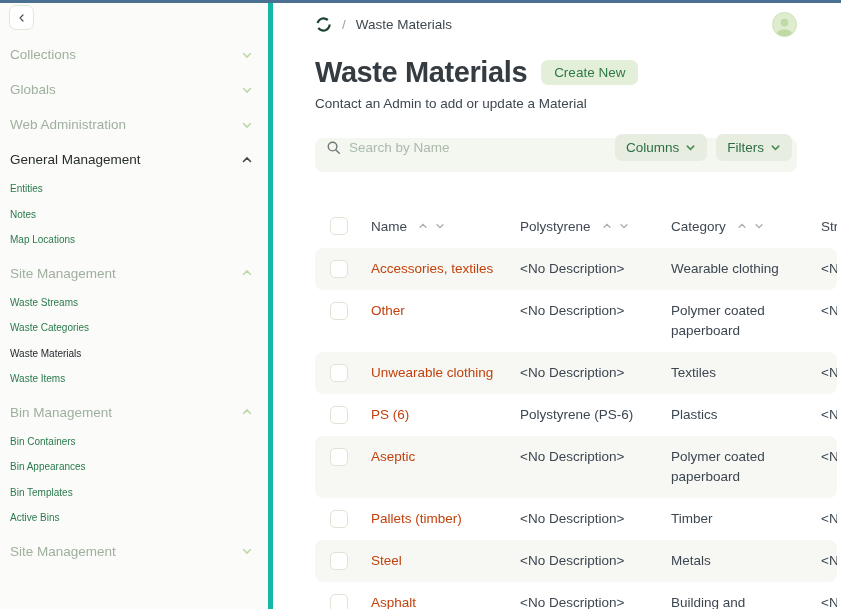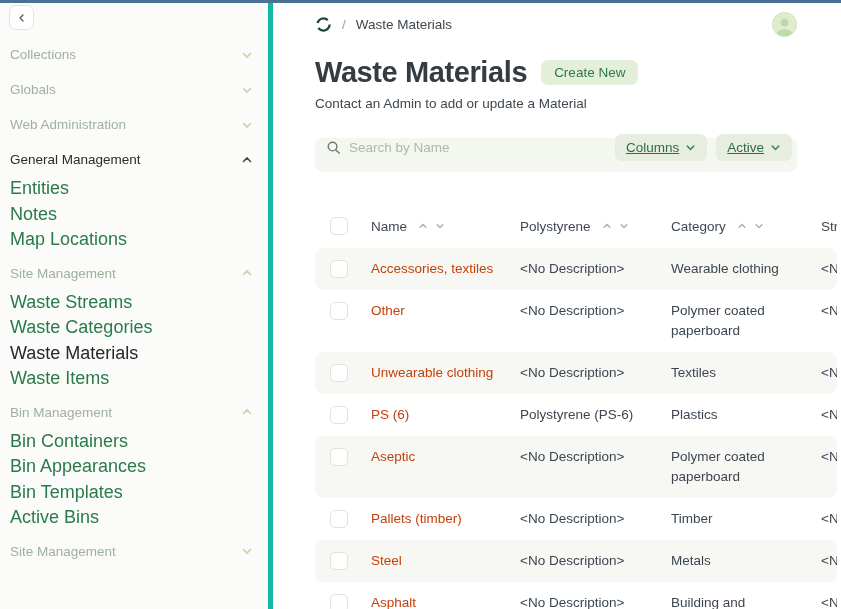--- a/index.html
+++ b/index.html
@@ -14,21 +14,21 @@
   .sidebar { width: 273px; flex: 0 0 273px; background: #fbfbf9; border-right: 5px solid #14b8a6; padding-top: 2px; }
   .back-btn { width: 25px; height: 25px; margin-left: 9px; background: #fff; border: 1px solid #dfe8da;
               border-radius: 7px; display: flex; align-items: center; justify-content: center; cursor: pointer; }
   .sb-nav { margin-top: 8px; }
   .sb-section { margin-top: 2px; }
   .sb-header { display: flex; align-items: center; justify-content: space-between;
                padding: 8px 15px 8px 10px; line-height: 17px; font-size: 13.5px; cursor: pointer; }
   .sb-header .lbl { color: #9fb09e; }
   .sb-header.dark .lbl { color: #272e29; }
   .sb-items { padding-bottom: 2px; }
-  .sb-item { display: block; padding: 4px 10px; font-size: 18px; line-height: 17.5px;
+  .sb-item { display: block; padding: 4px 10px; font-size: 10px; line-height: 17.5px;
              color: #2a7a4c; cursor: pointer; text-decoration: none; }
   .sb-item.active { color: #23282c; font-weight: 500; }
 
   
   .main { flex: 1 1 auto; min-width: 0; background: #fff; overflow: hidden; }
   .main-header { height: 43px; display: flex; align-items: center; justify-content: space-between;
                  padding: 0 44px 0 42px; }
   .breadcrumb { display: flex; align-items: center; gap: 10px; font-size: 13.5px; color: #3f474d; }
   .crumb-sep { color: #9aa1a8; }
   .avatar { width: 25px; height: 25px; border-radius: 50%; background: #dfeccd; border: 1px solid #cfe3ba;
@@ -42,21 +42,21 @@
   .subtitle { margin-top: 7px; font-size: 13.5px; color: #3e4750; }
 
   .toolbar { margin: 27px 44px 0 42px; height: 34px; background: #f4f6f0; border-radius: 8px;
              display: flex; align-items: center; padding: 0 5px 16px 11px; }
   .toolbar .search-icon { flex: 0 0 auto; display: flex; }
   .search-input { flex: 1 1 auto; min-width: 0; border: none; outline: none; background: transparent;
                   font-family: inherit; font-size: 13.5px; color: #3c4650; padding: 0 8px; }
   .search-input::placeholder { color: #a9bbaa; }
   .tb-btn { border: none; background: #e7ede0; color: #2d6e46; font-family: inherit; font-size: 13.5px;
             padding: 6px 11px; border-radius: 7px; margin-left: 9px; display: flex; align-items: center;
-            gap: 6px; cursor: pointer; white-space: nowrap; text-decoration: underline; }
+            gap: 6px; cursor: pointer; white-space: nowrap; }
 
   
   .table-wrap { margin: 32px 4px 0 42px; overflow: hidden; }
   .tgrid-row { display: grid; grid-template-columns: 56px 149px 151px 150px 170px; align-items: start; }
   .thead { height: 44px; align-items: center; }
   .th { display: flex; align-items: center; font-size: 13.5px; font-weight: 500; color: #3f4852; }
   .sorters { display: flex; gap: 7px; margin-left: 11px; }
   .sorters span { display: flex; cursor: pointer; }
   .trow { border-radius: 8px; }
   .trow.striped { background: #f7f8f4; }
@@ -222,21 +222,21 @@
       <input class="search-input" type="text" placeholder="Search by Name" style="">
       <button class="tb-btn">
         <span>Columns</span>
         <span>
           <svg width="11" height="11" viewBox="0 0 12 12" fill="none" stroke="#4e8a58" stroke-width="1.7" stroke-linecap="round">
               <polyline points="2.5,4.5 6,8 9.5,4.5"></polyline>
             </svg>
         </span>
       </button>
       <button class="tb-btn">
-        <span>Active</span>
+        <span>Filters</span>
         <span>
           <svg width="11" height="11" viewBox="0 0 12 12" fill="none" stroke="#4e8a58" stroke-width="1.7" stroke-linecap="round">
               <polyline points="2.5,4.5 6,8 9.5,4.5"></polyline>
             </svg>
         </span>
       </button>
     </div>
 
     <div class="table-wrap">
 

